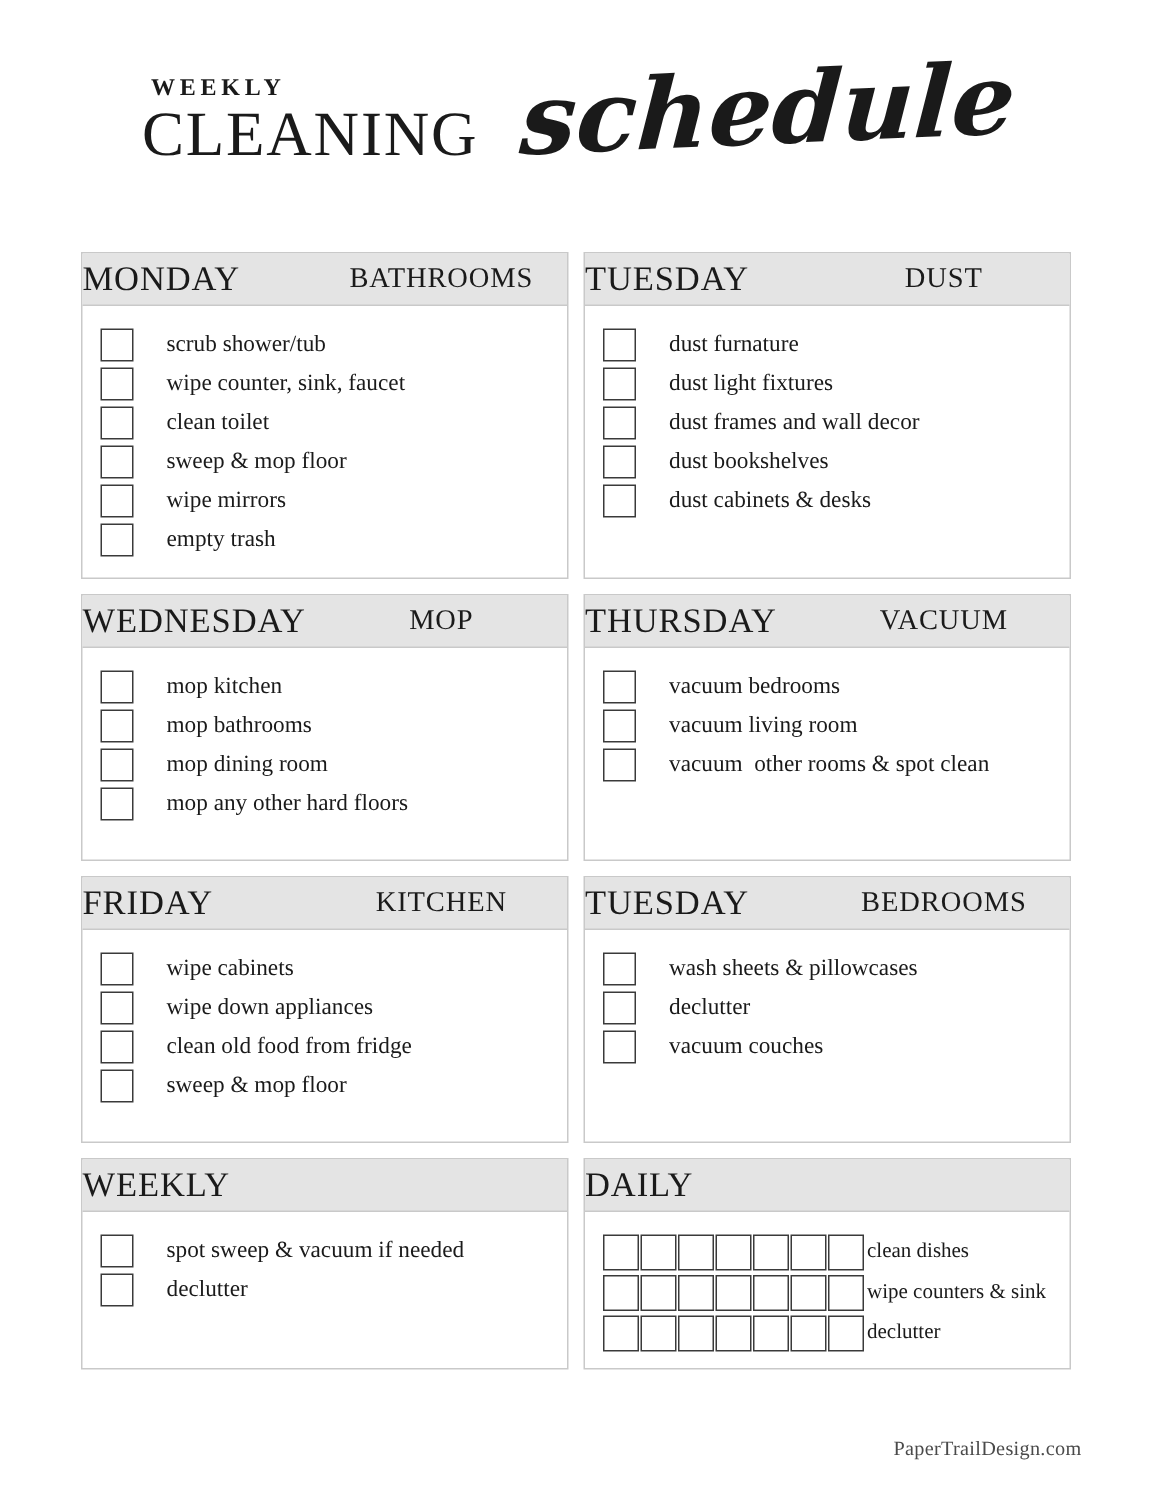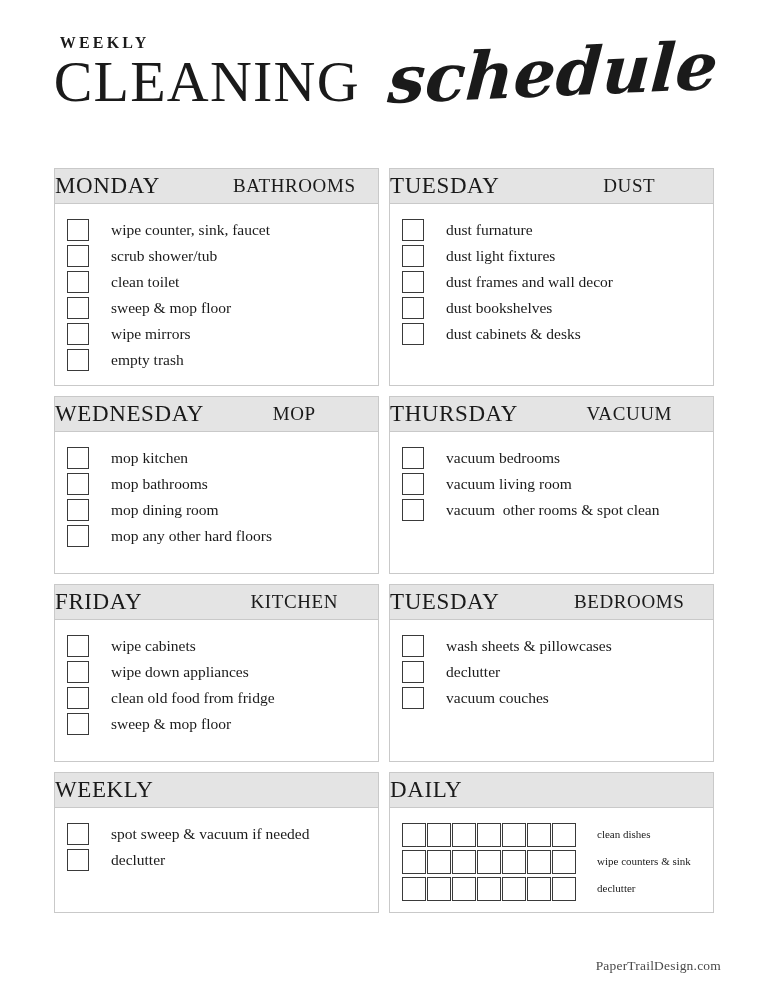--- a/index.html
+++ b/index.html
@@ -33,21 +33,21 @@
   }
   .title-weekly {
     font-size: 16px;
     letter-spacing: 3.2px;
     line-height: 1;
     font-weight: 700;
     padding-left: 6px;
     margin-bottom: 2px;
   }
   .title-cleaning {
-    font-size: 58px;
+    font-size: 42px;
     letter-spacing: 1.2px;
     line-height: 1;
     font-weight: 400;
   }
   .title-script {
     font-family: "DejaVu Serif", "Liberation Serif", serif;
     font-style: italic;
     font-weight: bold;
     font-size: 66px;
     line-height: 1;
@@ -134,22 +134,22 @@
     flex: 0 0 auto;
   }
   .daily-box {
     width: 24px;
     height: 24px;
     border: 1.6px solid #3a3a3a;
     background: #fff;
     margin-right: 1px;
   }
   .daily-label {
-    font-size: 11px;
-    margin-left: 20px;
+    font-size: 14px;
+    margin-left: 1px;
     white-space: pre;
     line-height: 1;
   }
 
   
   .card-tall   { min-height: 218px; }
   .card-mid    { min-height: 178px; }
   .card-short  { min-height: 126px; }
 
   
@@ -175,25 +175,25 @@
 
 <div class="grid" id="grid">
     <div class="card card-tall">
       <div class="card-header">
         <div class="card-day">MONDAY</div>
         <div class="card-category">BATHROOMS</div>
       </div>
       <div class="card-body">
         <div class="task">
           <div class="checkbox"></div>
+          <div class="task-label">scrub shower/tub</div>
+        </div>
+        <div class="task">
+          <div class="checkbox"></div>
           <div class="task-label">wipe counter, sink, faucet</div>
-        </div>
-        <div class="task">
-          <div class="checkbox"></div>
-          <div class="task-label">scrub shower/tub</div>
         </div>
         <div class="task">
           <div class="checkbox"></div>
           <div class="task-label">clean toilet</div>
         </div>
         <div class="task">
           <div class="checkbox"></div>
           <div class="task-label">sweep &amp; mop floor</div>
         </div>
         <div class="task">

